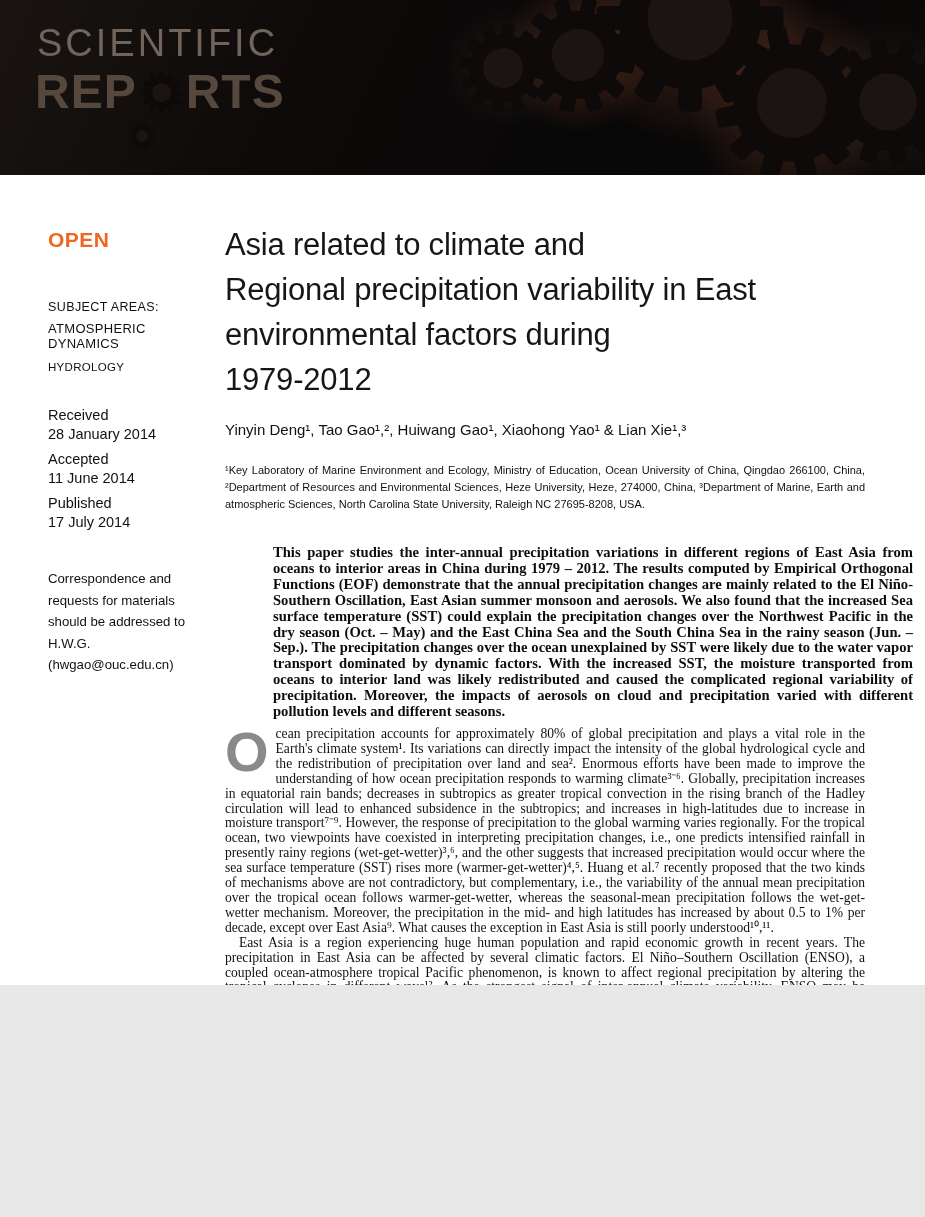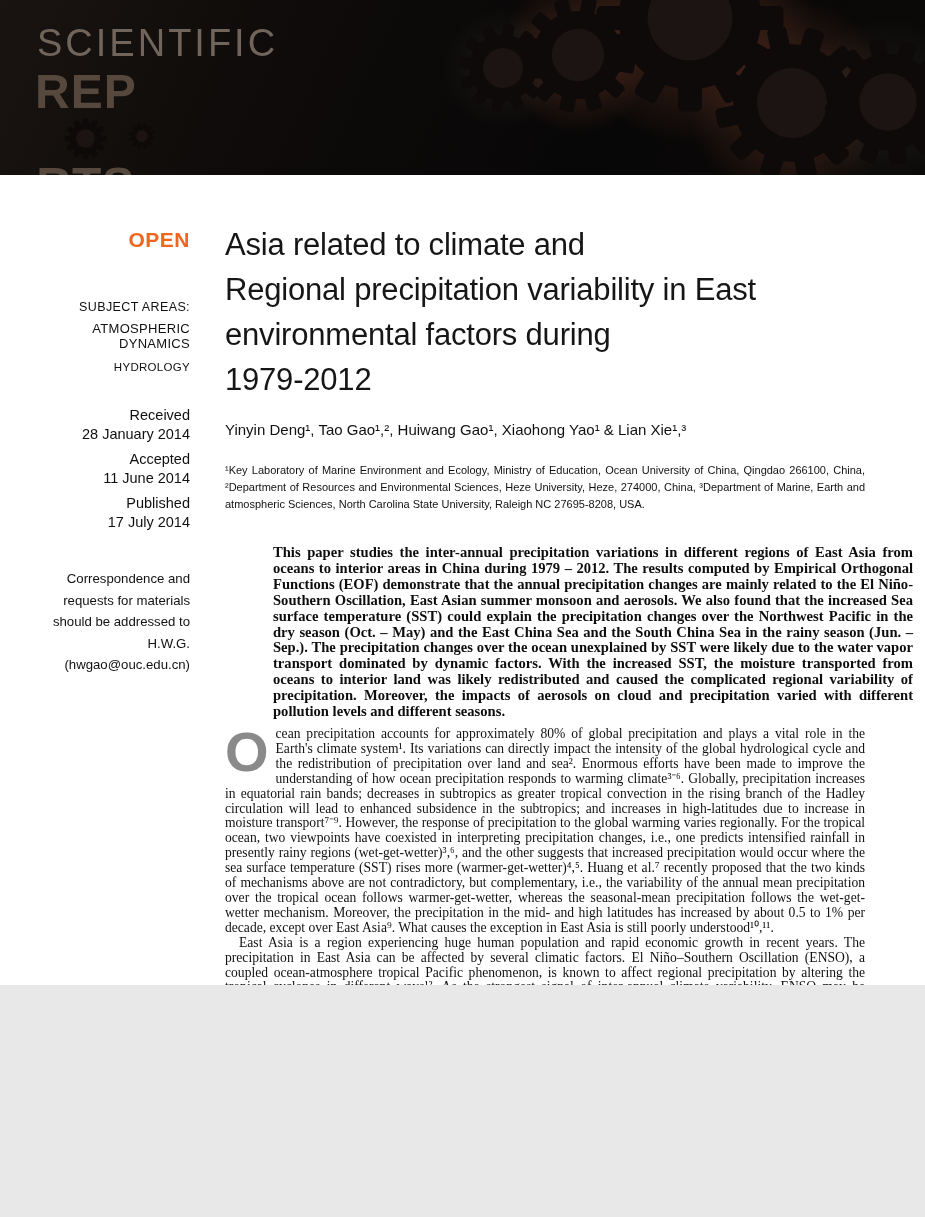--- a/index.html
+++ b/index.html
@@ -18,27 +18,27 @@
   }
   .masthead-gears { position:absolute; left:0; top:0; }
   .logo-word1 {
     position:absolute; left:37px; top:24px;
     font-size:38px; font-weight:300; letter-spacing:3px; color:#70645b;
     line-height:1;
   }
   .logo-row {
     position:absolute; left:35px; top:68px;
     display:flex; align-items:center; line-height:1;
-    font-size:48px; font-weight:700; letter-spacing:1px; color:#57483e;flex-direction:column;
+    font-size:48px; font-weight:700; letter-spacing:1px; color:#57483e;
   }
   .logo-gear { margin:0 2px; display:block; }
   .logo-gear-small { position:absolute; left:128px; top:122px; }
 
   
-  .sidebar { position:absolute; left:48px; top:0; width:142px; height:100%; text-align:right; }
+  .sidebar { position:absolute; left:48px; top:0; width:142px; height:100%; }
   .sidebar > div { position:absolute; right:0; width:142px; }
   .open-badge { top:228px; font-size:21px; font-weight:700; color:#F1661F; letter-spacing:.5px; }
   .subject-label { top:300px; font-size:12.5px; color:#111; letter-spacing:.4px; }
   .subject-item1 { top:321px; font-size:13px; line-height:15px; color:#111; letter-spacing:.3px; }
   .subject-item2 { top:361px; font-size:11.5px; color:#111; letter-spacing:.3px; }
   .date-group { font-size:14.5px; line-height:19px; color:#111; }
   .g-received { top:406px; } .g-accepted { top:450px; } .g-published { top:494px; }
   .correspondence { top:568px; font-size:13.2px; line-height:21.5px; color:#111; }
 
   

